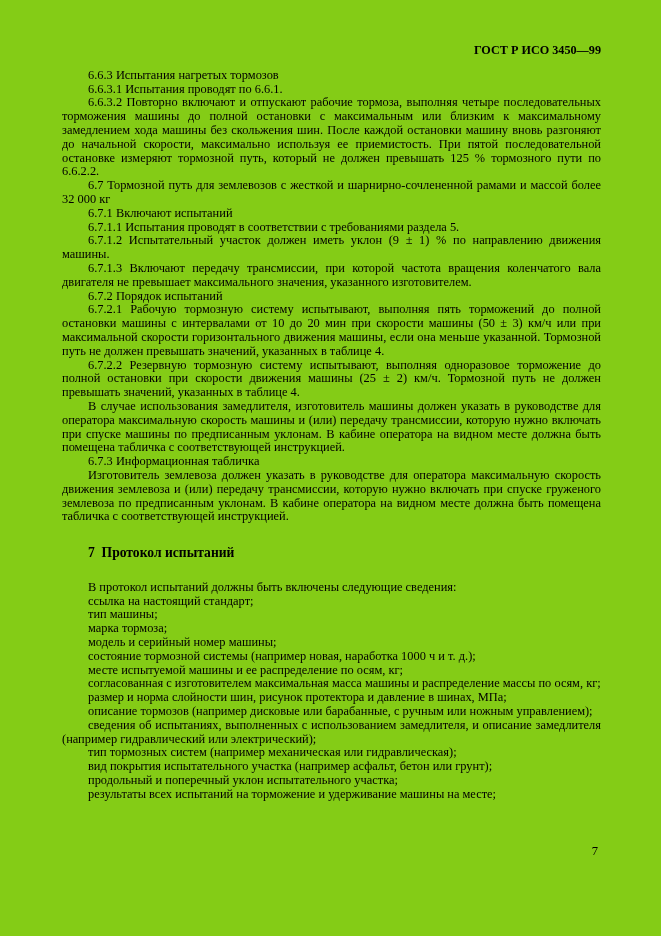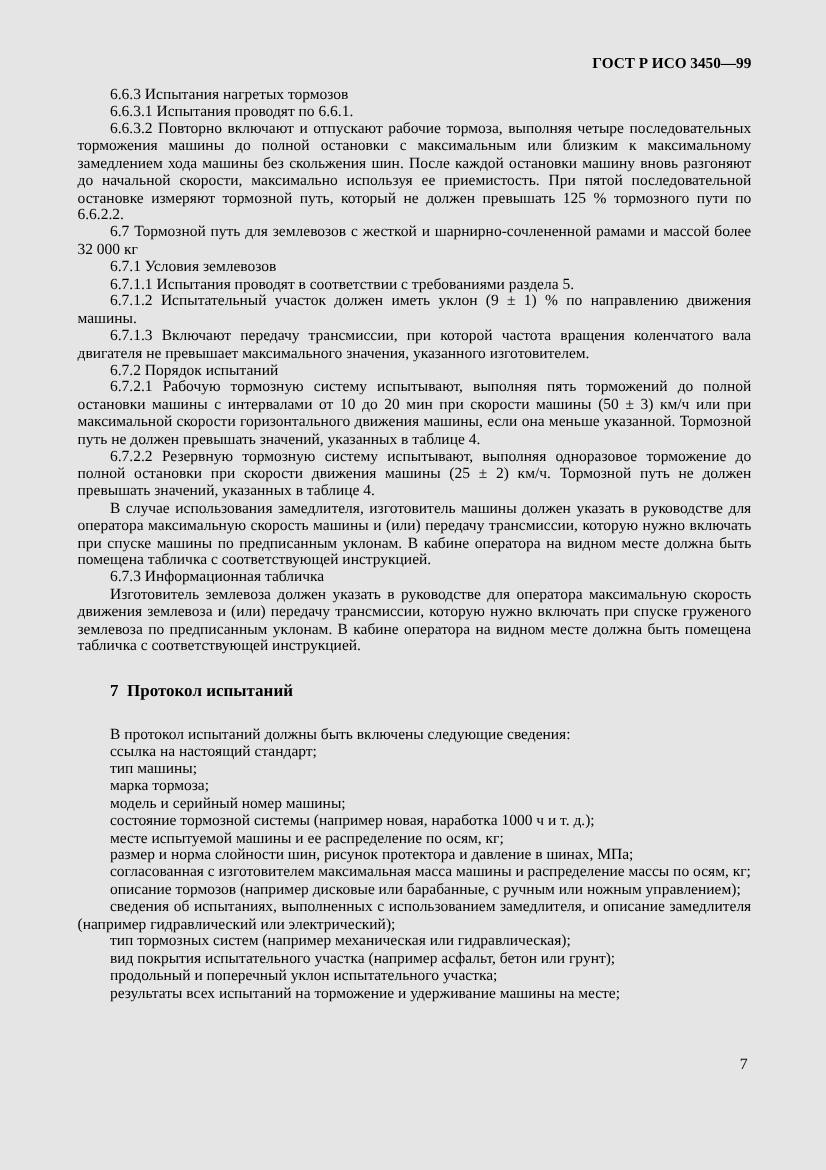--- a/index.html
+++ b/index.html
@@ -1,21 +1,21 @@
 <!DOCTYPE html>
 <html><head>
 <meta charset="utf-8">
 <style>
   * { box-sizing: border-box; }
   html, body { margin: 0; padding: 0; background: #ffffff; }
   .page {
     width: 661px;
     height: 936px;
     position: relative;
-    background: #e5e5e5;
+    background: #84cc16;
     color: #000000;
     font-family: "Liberation Serif", serif;
     font-size: 12.4px;
     line-height: 13.8px;
     padding: 44px 60px 0 62px;
     overflow: hidden;
   }
   .standard-ref {
     text-align: right;
     font-weight: bold;
@@ -48,40 +48,40 @@
 <body>
 
 <div class="page">
   <div class="standard-ref">ГОСТ Р ИСО 3450—99</div>
 
   <div class="doc-body">
       <p class="para body">6.6.3 Испытания нагретых тормозов</p>
       <p class="para body">6.6.3.1 Испытания проводят по 6.6.1.</p>
       <p class="para body">6.6.3.2 Повторно включают и отпускают рабочие тормоза, выполняя четыре последовательных торможения машины до полной остановки с максимальным или близким к максимальному замедлением хода машины без скольжения шин. После каждой остановки машину вновь разгоняют до начальной скорости, максимально используя ее приемистость. При пятой последовательной остановке измеряют тормозной путь, который не должен превышать 125 % тормозного пути по 6.6.2.2.</p>
       <p class="para bold">6.7 Тормозной путь для землевозов с жесткой и шарнирно-сочлененной рамами и массой более 32 000 кг</p>
-      <p class="para body">6.7.1 Условия землевозов</p>
+      <p class="para body">6.7.1 Включают испытаний</p>
       <p class="para body">6.7.1.1 Испытания проводят в соответствии с требованиями раздела 5.</p>
       <p class="para body">6.7.1.2 Испытательный участок должен иметь уклон (9 ± 1) % по направлению движения машины.</p>
       <p class="para body">6.7.1.3 Включают передачу трансмиссии, при которой частота вращения коленчатого вала двигателя не превышает максимального значения, указанного изготовителем.</p>
       <p class="para body">6.7.2 Порядок испытаний</p>
       <p class="para body">6.7.2.1 Рабочую тормозную систему испытывают, выполняя пять торможений до полной остановки машины с интервалами от 10 до 20 мин при скорости машины (50 ± 3) км/ч или при максимальной скорости горизонтального движения машины, если она меньше указанной. Тормозной путь не должен превышать значений, указанных в таблице 4.</p>
       <p class="para body">6.7.2.2 Резервную тормозную систему испытывают, выполняя одноразовое торможение до полной остановки при скорости движения машины (25 ± 2) км/ч. Тормозной путь не должен превышать значений, указанных в таблице 4.</p>
       <p class="para body">В случае использования замедлителя, изготовитель машины должен указать в руководстве для оператора максимальную скорость машины и (или) передачу трансмиссии, которую нужно включать при спуске машины по предписанным уклонам. В кабине оператора на видном месте должна быть помещена табличка с соответствующей инструкцией.</p>
       <p class="para body">6.7.3 Информационная табличка</p>
       <p class="para body">Изготовитель землевоза должен указать в руководстве для оператора максимальную скорость движения землевоза и (или) передачу трансмиссии, которую нужно включать при спуске груженого землевоза по предписанным уклонам. В кабине оператора на видном месте должна быть помещена табличка с соответствующей инструкцией.</p>
       <p class="para section-title">7  Протокол испытаний</p>
       <p class="para body">В протокол испытаний должны быть включены следующие сведения:</p>
       <p class="para body">ссылка на настоящий стандарт;</p>
       <p class="para body">тип машины;</p>
       <p class="para body">марка тормоза;</p>
       <p class="para body">модель и серийный номер машины;</p>
       <p class="para body">состояние тормозной системы (например новая, наработка 1000 ч и т. д.);</p>
       <p class="para body">месте испытуемой машины и ее распределение по осям, кг;</p>
+      <p class="para body">согласованная с изготовителем максимальная масса машины и распределение массы по осям, кг;</p>
       <p class="para body">размер и норма слойности шин, рисунок протектора и давление в шинах, МПа;</p>
-      <p class="para body">согласованная с изготовителем максимальная масса машины и распределение массы по осям, кг;</p>
       <p class="para body">описание тормозов (например дисковые или барабанные, с ручным или ножным управлением);</p>
       <p class="para body">сведения об испытаниях, выполненных с использованием замедлителя, и описание замедлителя (например гидравлический или электрический);</p>
       <p class="para body">тип тормозных систем (например механическая или гидравлическая);</p>
       <p class="para body">вид покрытия испытательного участка (например асфальт, бетон или грунт);</p>
       <p class="para body">продольный и поперечный уклон испытательного участка;</p>
       <p class="para body">результаты всех испытаний на торможение и удерживание машины на месте;</p>
     </div>
 
   <div class="page-number">7</div>
 </div>

